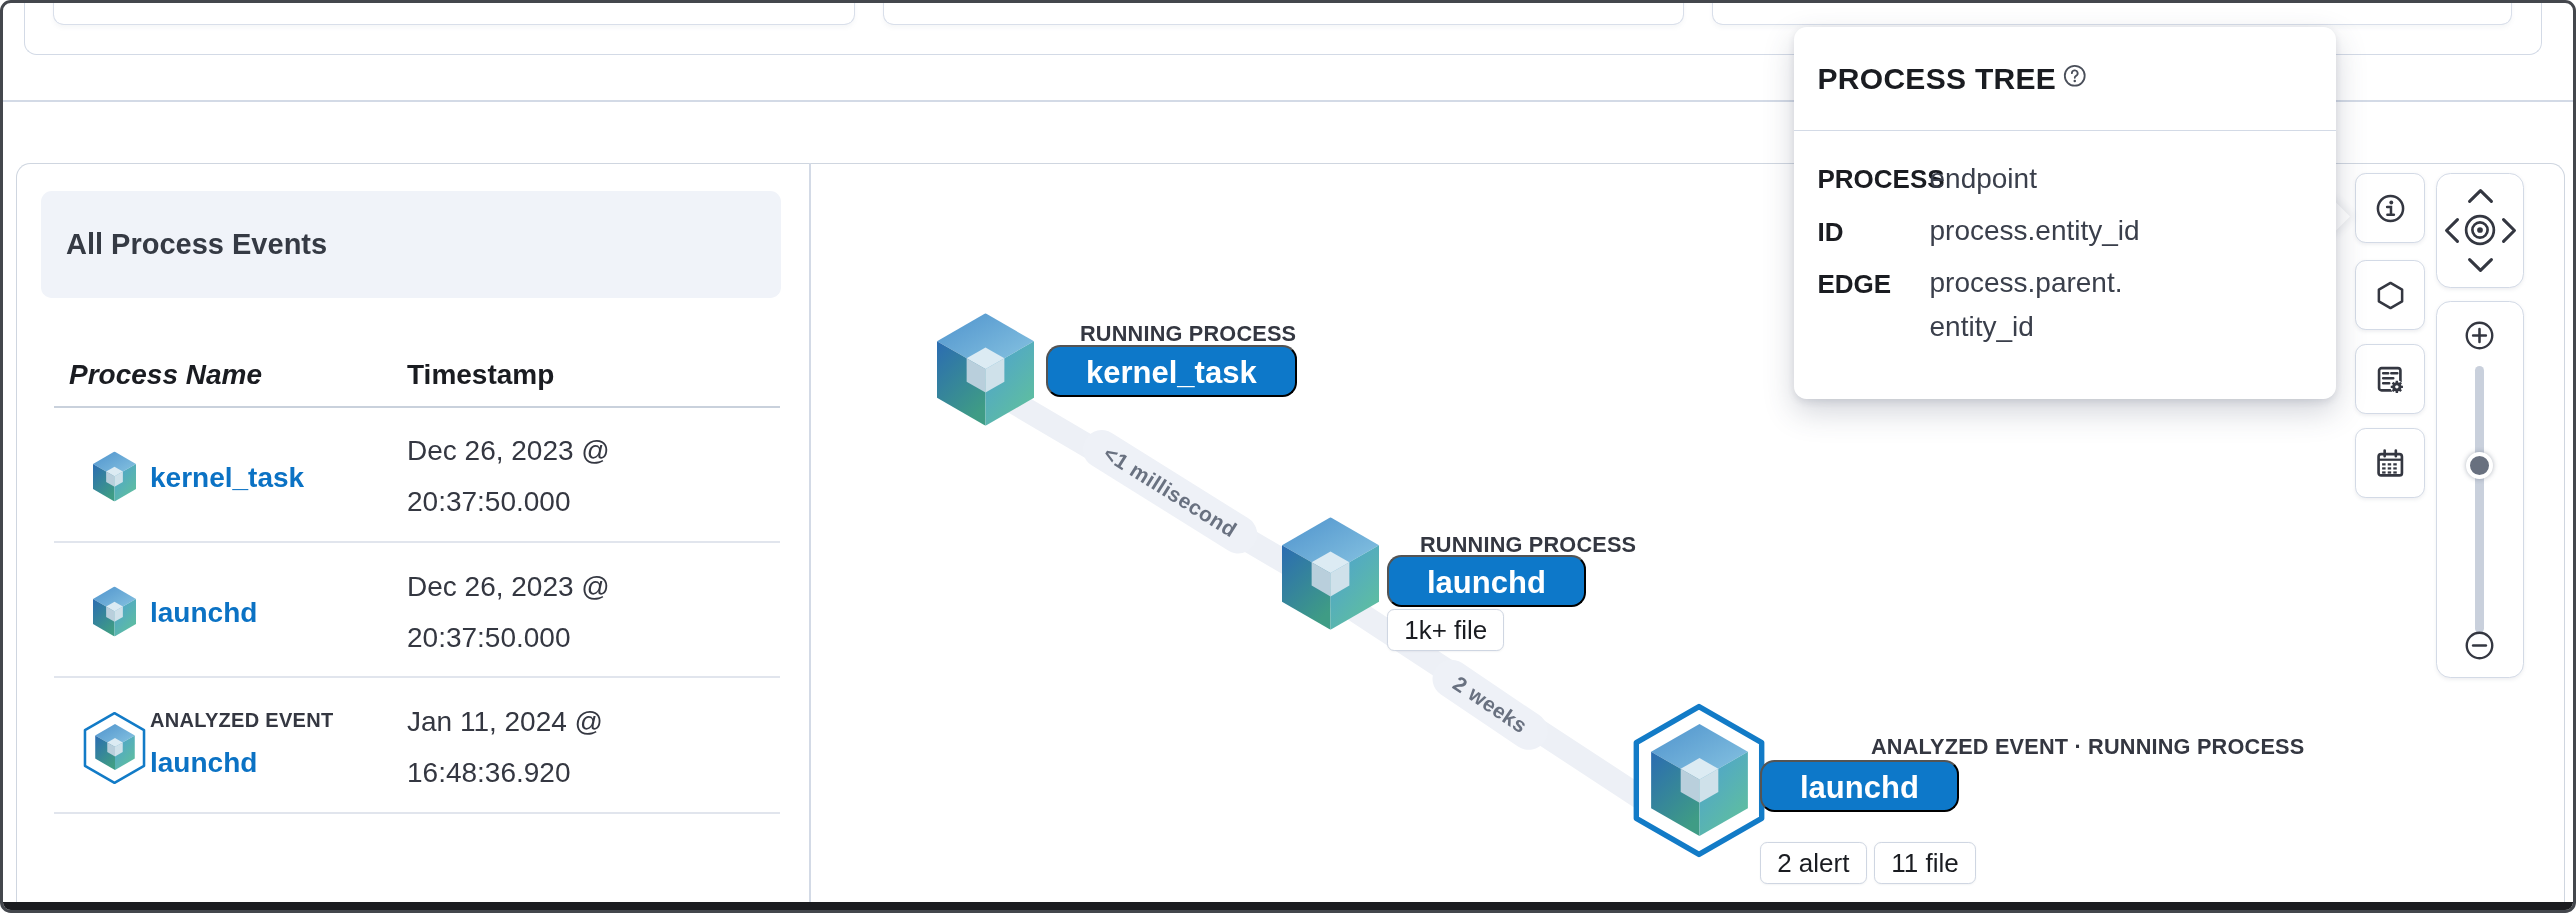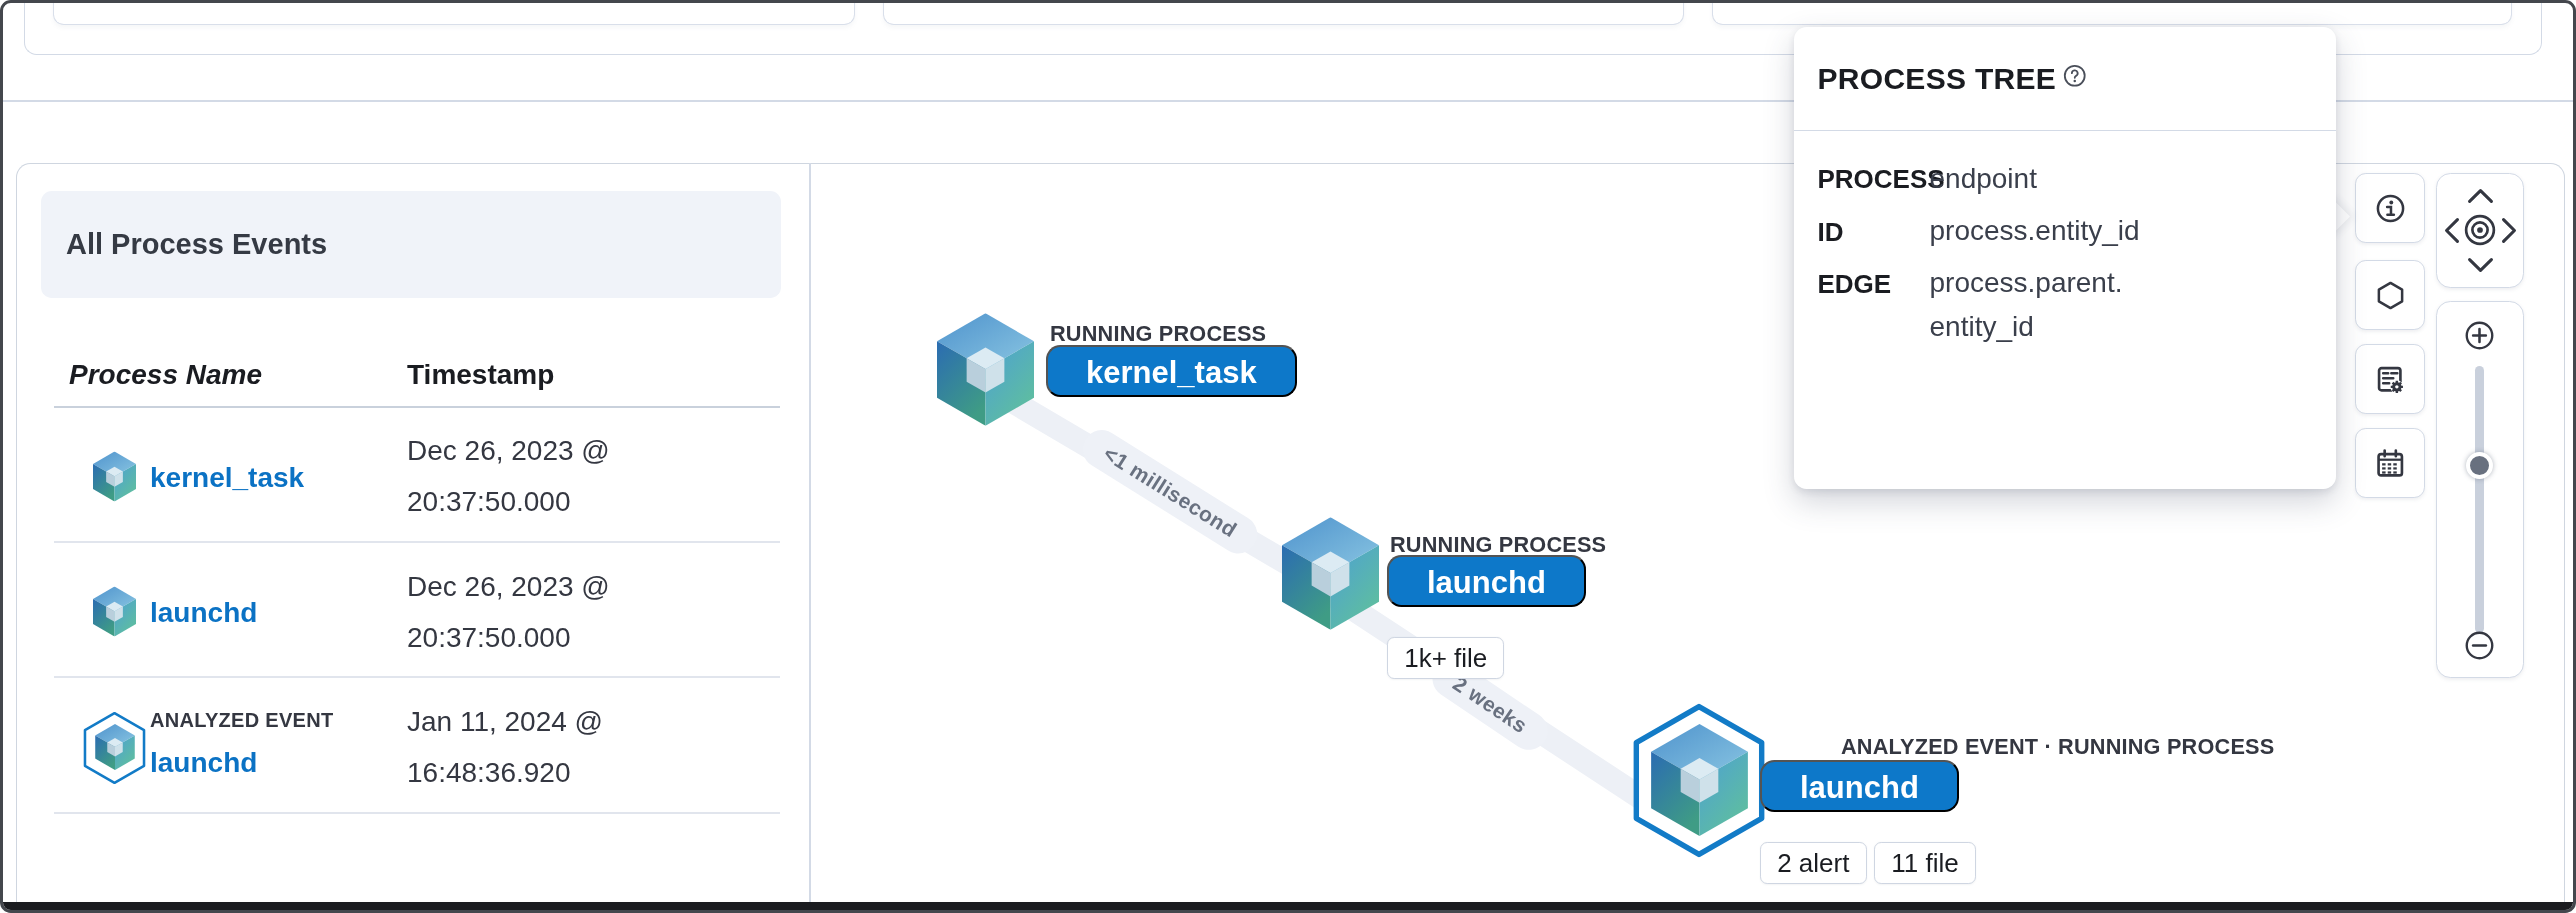--- a/index.html
+++ b/index.html
@@ -49,30 +49,30 @@
     color:#343741; letter-spacing:0.3px; }
 
   
   svg.edges { position:absolute; inset:0; width:2576px; height:913px; pointer-events:none; }
   .edge-capsule { position:absolute; background:#eef1f7; color:#697180; font-size:21px;
     font-weight:700; letter-spacing:0.5px; padding:7.2px 23.5px; border-radius:23.5px;
     white-space:nowrap; }
   .node-cube { position:absolute; }
   .node-hex { position:absolute; }
   .node-label { position:absolute; font-size:21.7px; font-weight:800; color:#343741;
-    letter-spacing:0.2px; white-space:nowrap; text-shadow:0 0 4.5px #fff,0 0 1.8px #fff; }
+    letter-spacing:0.2px; white-space:nowrap; text-shadow:0 0 4.5px #fff,0 0 1.8px #fff;margin-left:30px; }
   .node-pill { position:absolute; height:52px; line-height:52px; background:#0d78c9;
     color:#fff; font-size:31px; font-weight:600; text-align:center; border-radius:14.4px;
     padding:0 38px; white-space:nowrap; cursor:pointer; }
   .gbadge { position:absolute; height:42px; line-height:38px; background:#fff;
     border:1.8px solid #cfd6e2; border-radius:7.2px; font-size:26px; color:#1a1c21;
     padding:0 16.2px; white-space:nowrap; box-shadow:0 0.9px 1.8px rgba(100,110,130,.08); }
 
   
-  .popover { position:absolute; left:1791px; top:24.4px; width:542px; height:462px;
+  .popover { position:absolute; left:1791px; top:24.4px; width:542px; height:372px;
     background:#fff; border-radius:12.6px;
     box-shadow:0 12.6px 31px rgba(55,65,90,.22), 0 2.7px 7.2px rgba(55,65,90,.12); }
   .pop-arrow { position:absolute; left:2312px; top:199px; width:29px; height:29px;
     background:#fff; transform:rotate(45deg); box-shadow:3.6px -3.6px 7.2px rgba(55,65,90,.08); }
   .pop-head { position:absolute; left:0; right:0; top:0; height:104px; display:flex;
     align-items:center; padding-left:23.5px; border-bottom:1.8px solid #d3dae6; }
   .pop-title { font-size:30px; font-weight:800; color:#1a1c21; letter-spacing:0.3px; }
   .pop-q { margin-left:7.2px; margin-top:-5.4px; }
   .pop-body { position:absolute; left:23.5px; right:23.5px; top:137px; }
   .pop-row { display:flex; margin-bottom:15.3px; }
@@ -198,21 +198,21 @@
         <use href="#cube-sym"></use>
       </svg>
   <div class="node-label" style="left:1047px; top:318px;">RUNNING PROCESS</div>
   <button class="node-pill" style="left:1043px; top:342px;">kernel_task</button>
 
   <svg class="node-cube" style="left:1279px; top:514px; width:97px; height:113px;" viewBox="0 0 108 125">
         <use href="#cube-sym"></use>
       </svg>
   <div class="node-label" style="left:1387px; top:529px;">RUNNING PROCESS</div>
   <button class="node-pill" style="left:1384px; top:552px;">launchd</button>
-  <button class="gbadge" style="left:1384px; top:634px;">1k+ file</button>
+  <button class="gbadge" style="left:1384px; top:606px;">1k+ file</button>
 
   <svg class="node-hex" style="left:1627px; top:699px; width:138px; height:157px;" viewBox="0 0 153 174">
         <use href="#hex-sym"></use>
       </svg>
   <svg class="node-cube" style="left:1648px; top:721px; width:97px; height:112px;" viewBox="0 0 108 125">
         <use href="#cube-sym"></use>
       </svg>
   <div class="node-label" style="left:1838px; top:731px;">ANALYZED EVENT · RUNNING PROCESS</div>
   <button class="node-pill" style="left:1757px; top:757px;">launchd</button>
   <button class="gbadge" style="left:1757px; top:839px;">2 alert</button>

